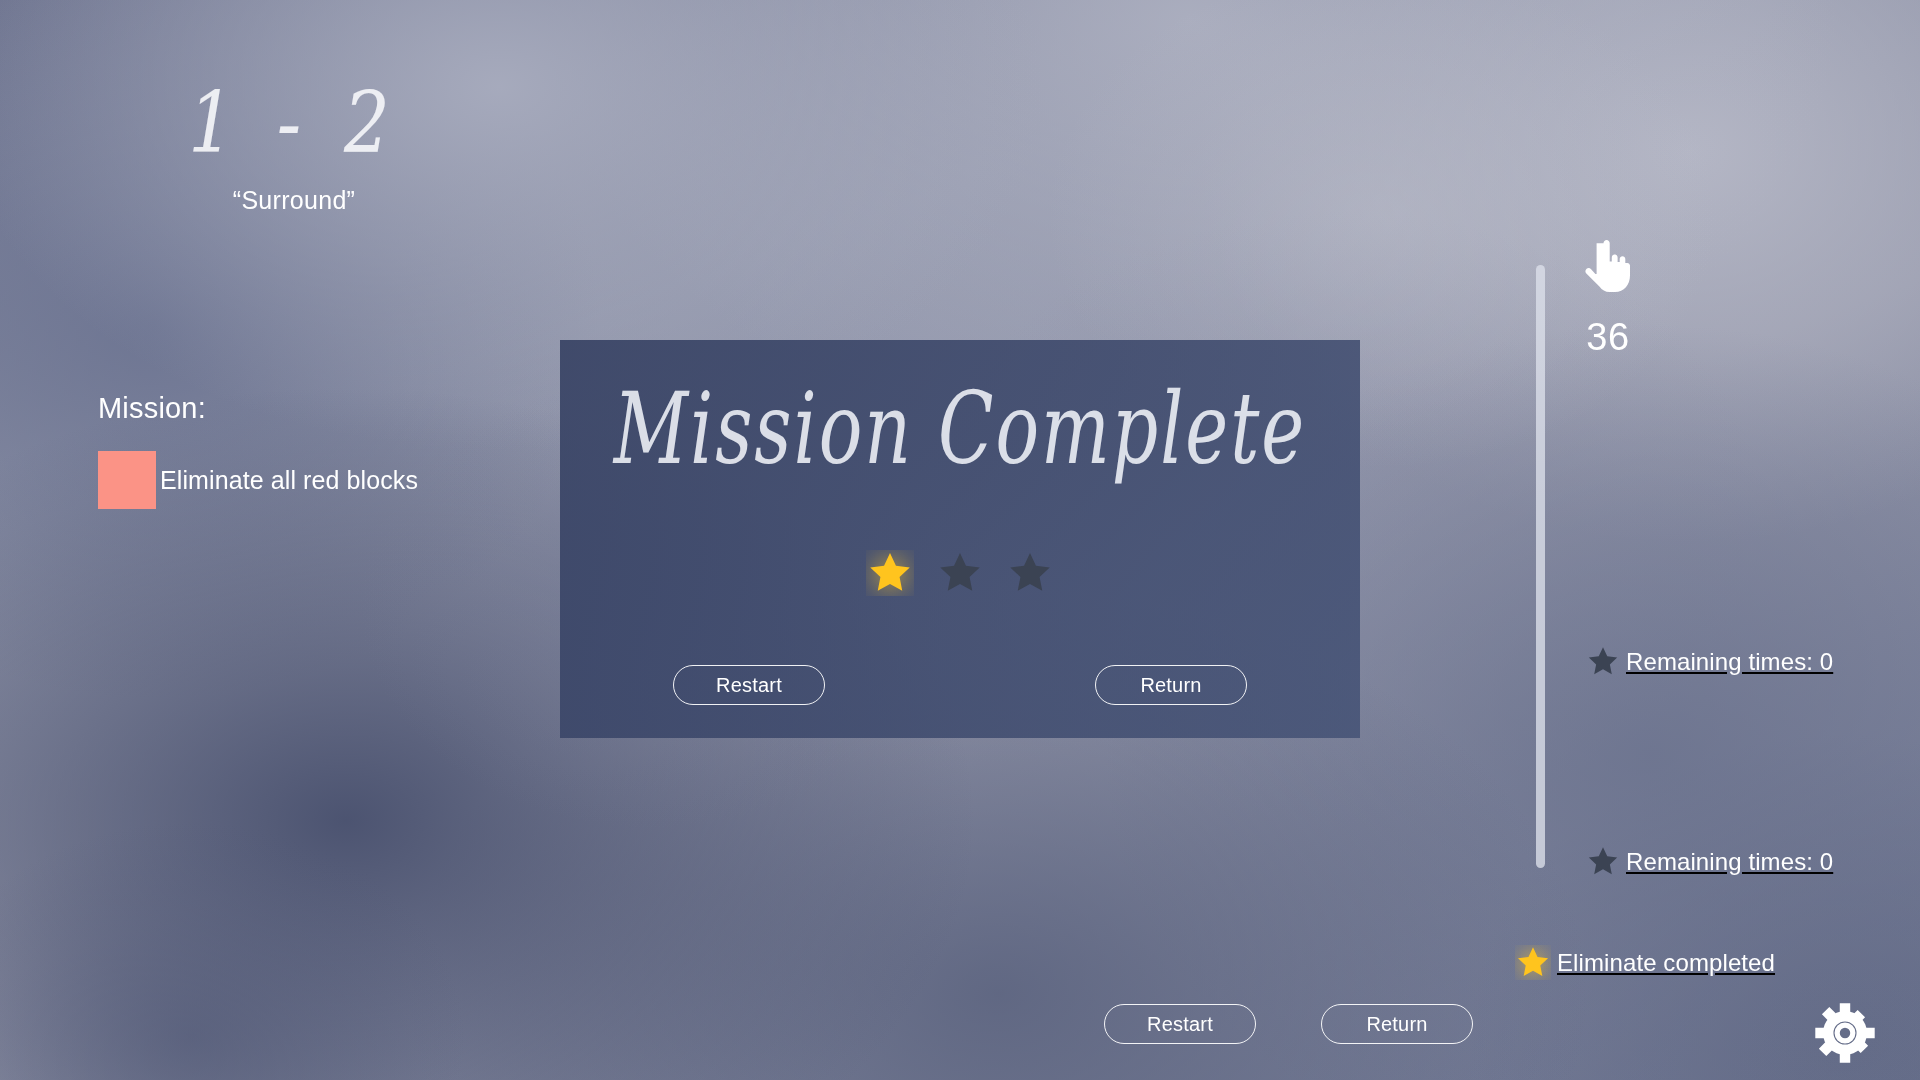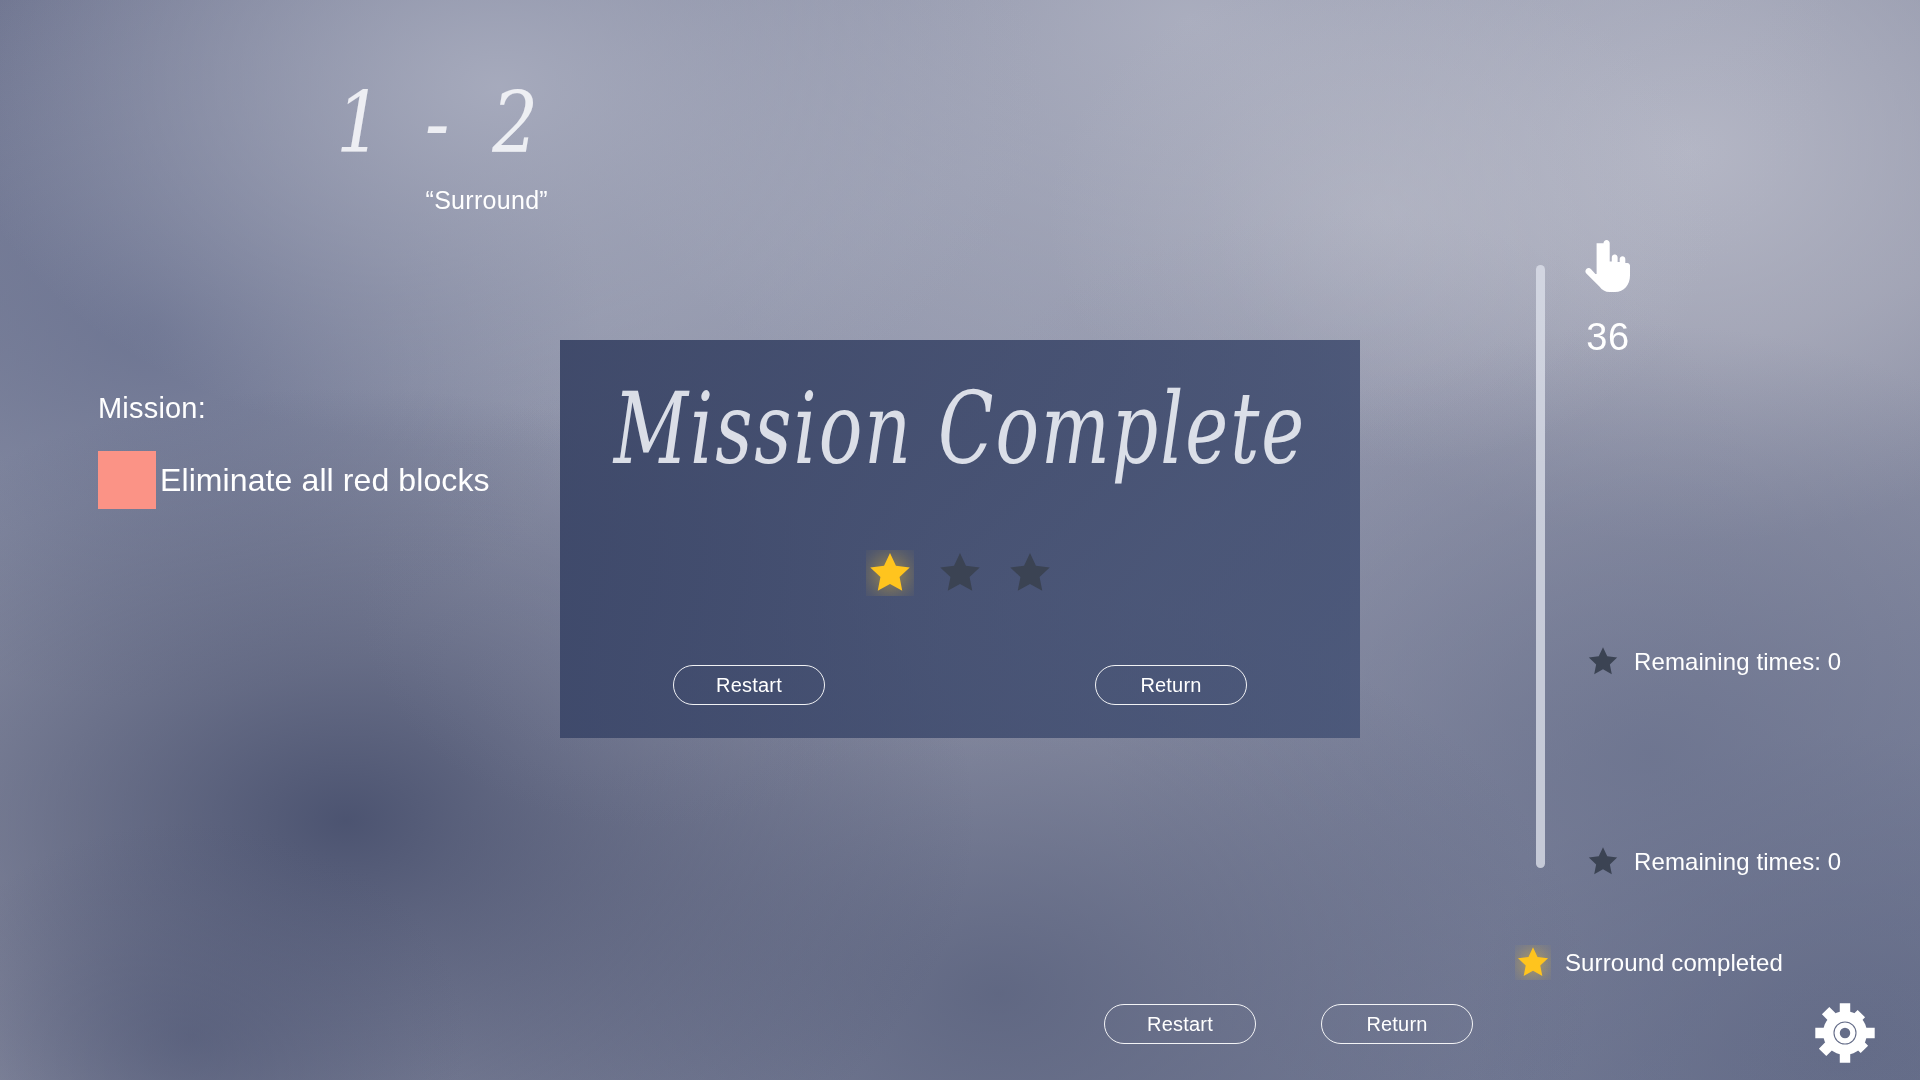--- a/index.html
+++ b/index.html
@@ -56,24 +56,24 @@
   
   .ui-text {
     color: #ffffff;
     font-family: "Liberation Sans", sans-serif;
     font-weight: 400;
   }
 
   
   #level-header {
     position: absolute;
-    left: 0;
+    left: 16px;
     top: 80px;
     width: 540px;
-    text-align: right;
+    text-align: center;
     padding-left: 8px;
   }
   #level-number {
     color: #f2f3f7;
     font-family: "DejaVu Serif", serif;
     font-weight: 300;
     font-style: italic;
     font-size: 72px;
     line-height: 1;
     letter-spacing: 10px;
@@ -107,21 +107,21 @@
     margin-top: 26px;
   }
   .mission-swatch {
     width: 58px;
     height: 58px;
     background: #fb9386;
     flex: 0 0 auto;
   }
   .mission-item-label {
     margin-left: 4px;
-    font-size: 32px;
+    font-size: 25px;
     color: #ffffff;
     letter-spacing: 0.1px;
   }
 
   
   #mission-complete-dialog {
     position: absolute;
     left: 560px;
     top: 340px;
     width: 800px;
@@ -219,21 +219,22 @@
     font-size: 38px;
     color: #ffffff;
     letter-spacing: 0.5px;
   }
   .hand-icon svg { display: block; }
 
   .status-row {
     position: absolute;
     display: flex;
     align-items: center;
-    gap: 14px;
+    gap: 6px;
+    text-decoration: underline;
   }
   #status-row-1 { left: 1586px; top: 645px; }
   #status-row-2 { left: 1586px; top: 845px; }
   #status-row-3 { left: 1515px; top: 945px; }
   .status-label {
     font-size: 24px;
     color: #ffffff;
     letter-spacing: 0.1px;
   }
 
@@ -333,21 +334,21 @@
     </span>
     <span class="status-label ui-text">Remaining times: 0</span>
   </div>
 
   <div class="status-row" id="status-row-3">
     <span class="star star-gold">
       <svg width="36" height="35" viewBox="0 0 24 24">
           <path d="M12 1.6l3.1 6.6 7.2 .9 -5.3 5 1.4 7.2 -6.4 -3.6 -6.4 3.6 1.4 -7.2 -5.3 -5 7.2 -.9z"></path>
         </svg>
     </span>
-    <span class="status-label ui-text">Surround completed</span>
+    <span class="status-label ui-text">Eliminate completed</span>
   </div>
 
   <div id="bottom-buttons">
     <button class="pill-button">Restart</button>
     <button class="pill-button">Return</button>
   </div>
 
   <div id="settings-button">
     <span>
       <svg width="66" height="66" viewBox="0 0 24 24">

